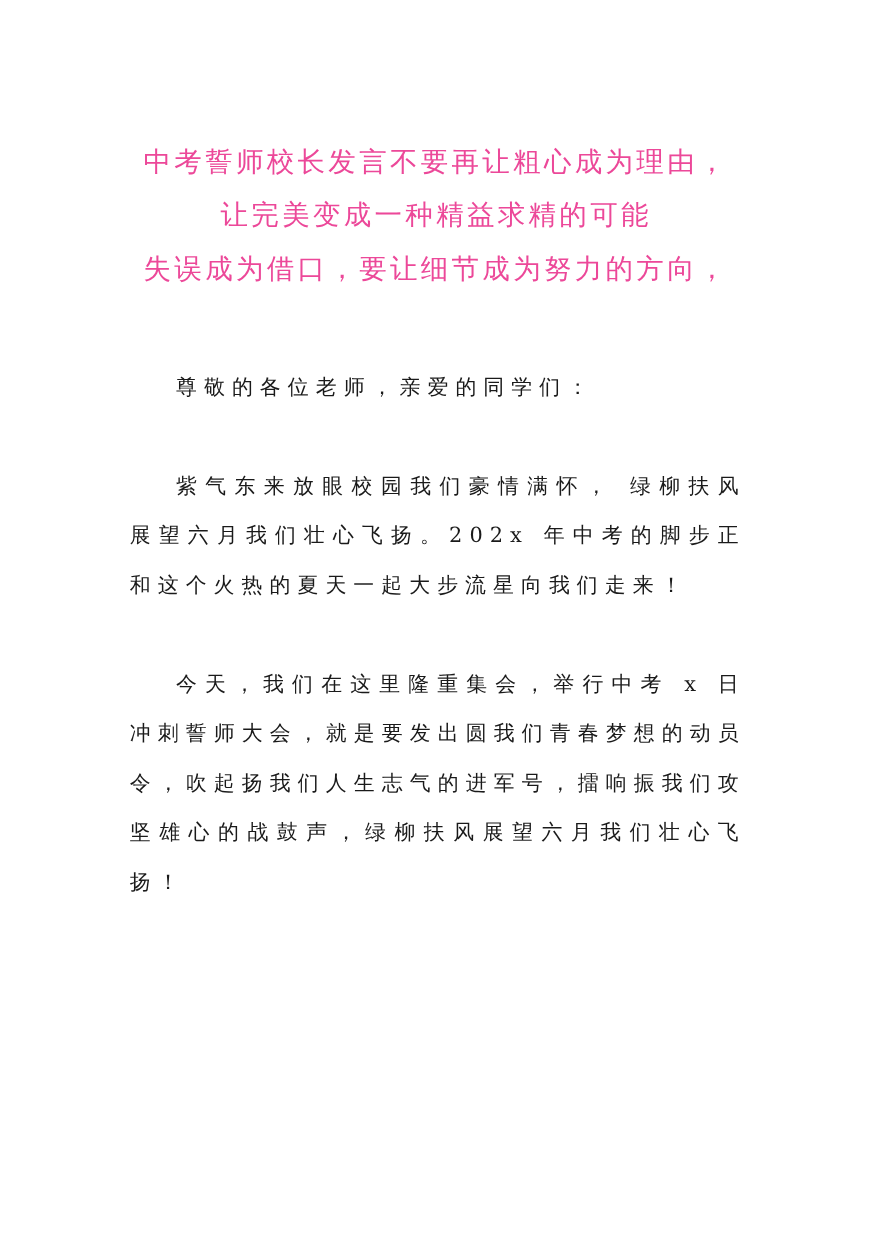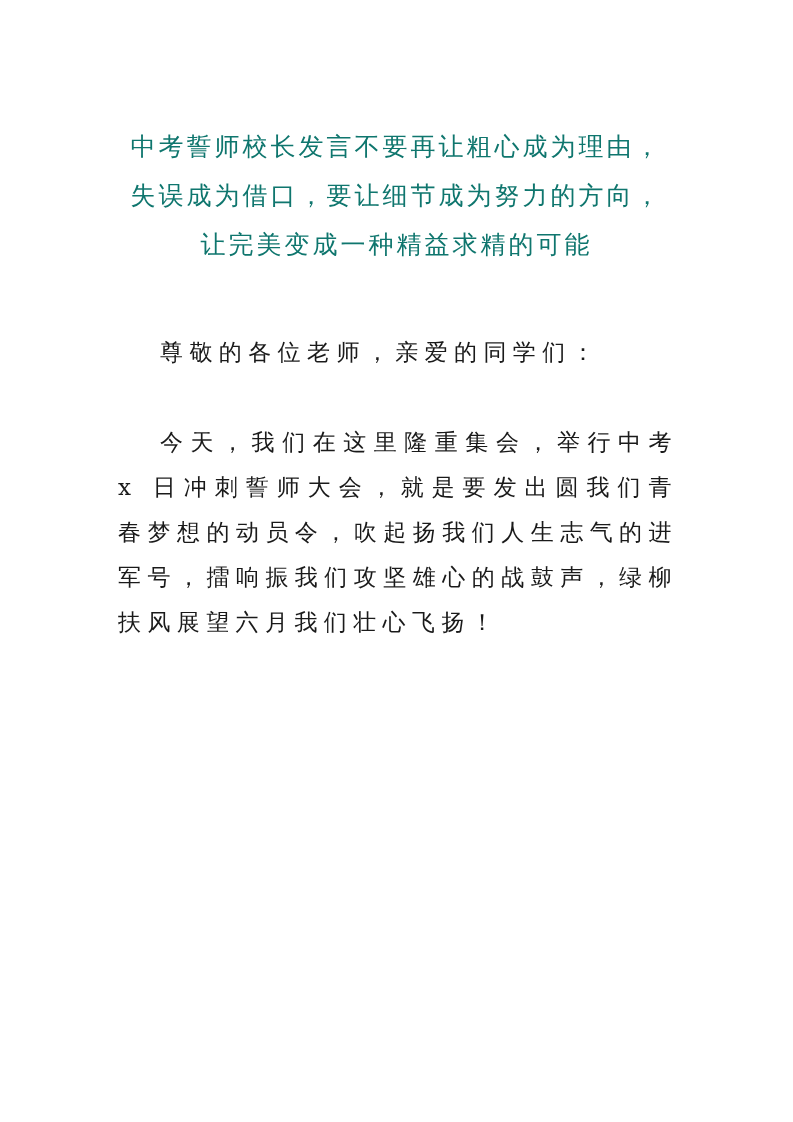--- a/index.html
+++ b/index.html
@@ -26,55 +26,56 @@
     position: absolute;
     left: 100px;
     width: 593px;
     top: 122px;
     text-align: center;
     font-size: 25px;
     line-height: 49px;
     letter-spacing: 3px;
     font-weight: normal;
     margin: 0;
-    color: #0f766e;
+    color: #ec4899;
   }
   .title .tline {
     display: block;
     white-space: nowrap;
   }
   .body {
     position: absolute;
     left: 118px;
     width: 560px;
     top: 330px;
   }
   .para {
     margin: 0;
-    font-size: 23px;
+    font-size: 19px;
     line-height: 45px;
     letter-spacing: 6.4px;
     text-indent: 42px;
     text-align: justify;
     color: #1a1a1a;
     word-break: break-all;
   }
   .para + .para {
     margin-top: 45px;
   }
 </style>
 </head>
 <body>
 
 <div class="page">
 
   <h1 class="title">
     <span class="tline">中考誓师校长发言不要再让粗心成为理由，</span>
+    <span class="tline">让完美变成一种精益求精的可能</span>
     <span class="tline">失误成为借口，要让细节成为努力的方向，</span>
-    <span class="tline">让完美变成一种精益求精的可能</span>
   </h1>
 
   <div class="body">
     <p class="para">尊敬的各位老师，亲爱的同学们：</p>
+    <p class="para">紫气东来放眼校园我们豪情满怀， 绿柳扶风展望六月我们壮心飞扬。202x 年中考的脚步正和这个火热的夏天一起大步流星向我们走来！</p>
     <p class="para">今天，我们在这里隆重集会，举行中考 x 日冲刺誓师大会，就是要发出圆我们青春梦想的动员令，吹起扬我们人生志气的进军号，擂响振我们攻坚雄心的战鼓声，绿柳扶风展望六月我们壮心飞扬！</p>
   </div>
 
 </div>
 
 </body></html>

